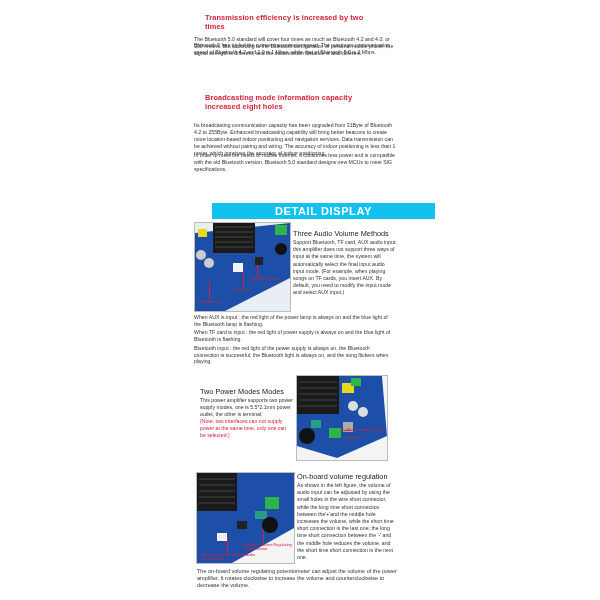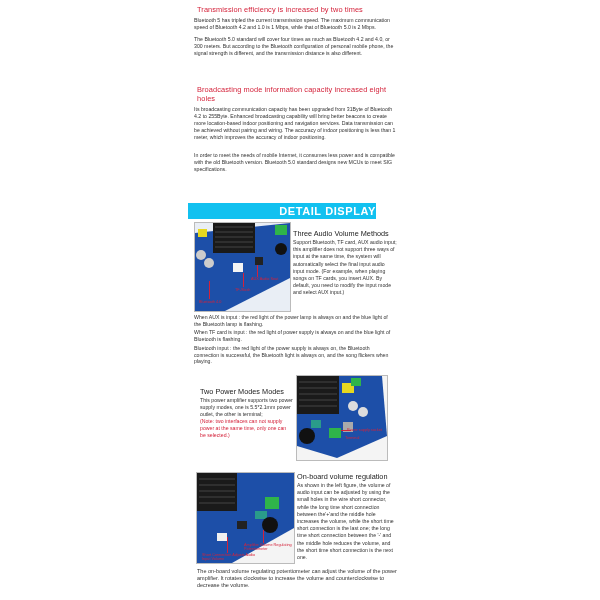--- a/index.html
+++ b/index.html
@@ -1,22 +1,22 @@
 <!DOCTYPE html>
 <html><head>
 <meta charset="utf-8">
 <style>
   html, body { margin:0; padding:0; background:#ffffff; }
   body { width:600px; height:600px; position:relative; overflow:hidden; font-family:"Liberation Sans", sans-serif; }
   .col { position:absolute; left:194px; top:0; width:202px; }
-  .h-red { color:#d4223a; font-weight:normal; font-size:7.4px; line-height:9px; margin:3px; letter-spacing:0.1px; }
+  .h-red { color:#d4223a; font-weight:bold; font-size:7.4px; line-height:9px; margin:11px; letter-spacing:0.1px; }
   .p { color:#333; font-size:5.2px; line-height:6.9px; margin:0; }
   .p-red { color:#d4223a; font-size:5.2px; line-height:6.9px; margin:0; }
   .sec { position:absolute; left:194px; width:202px; }
-  .banner { position:absolute; left:188px; top:203px; width:188px; height:16px; background:#12c1f0; color:#fff; font-weight:bold; font-size:11px; text-align:right; line-height:16px; letter-spacing:0.6px; }
+  .banner { position:absolute; left:212px; top:203px; width:223px; height:16px; background:#12c1f0; color:#fff; font-weight:bold; font-size:11px; text-align:center; line-height:16px; letter-spacing:0.6px; }
   .imgbox { position:absolute; border:1px solid #bbb; overflow:hidden; background:#f4f4f4; }
   .sub-h { color:#222; font-size:7.3px; line-height:9px; margin:0; }
   .lbl { position:absolute; color:#d4223a; font-size:3.8px; white-space:nowrap; }
   .line { position:absolute; background:#d4223a; }
 </style>
 </head>
 <body>
 
 <div class="col">
   <div style="position:absolute;top:2px;left:0;width:202px;">

